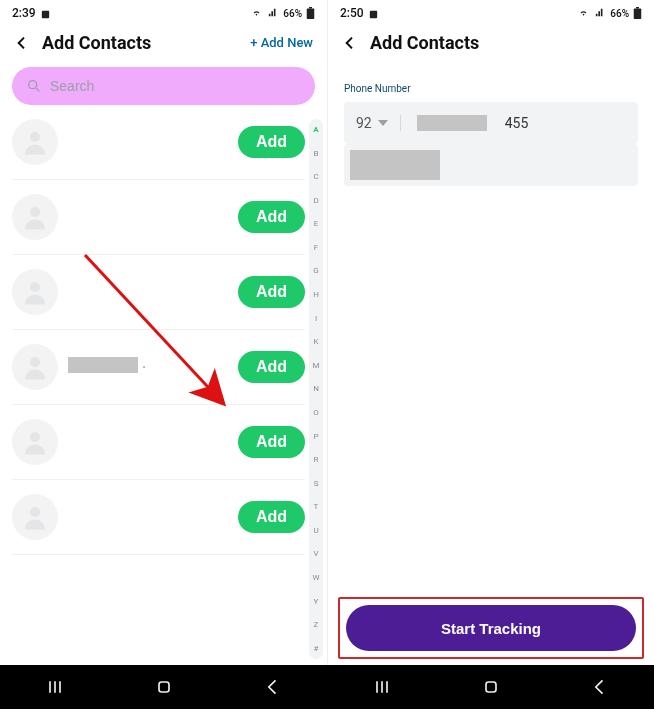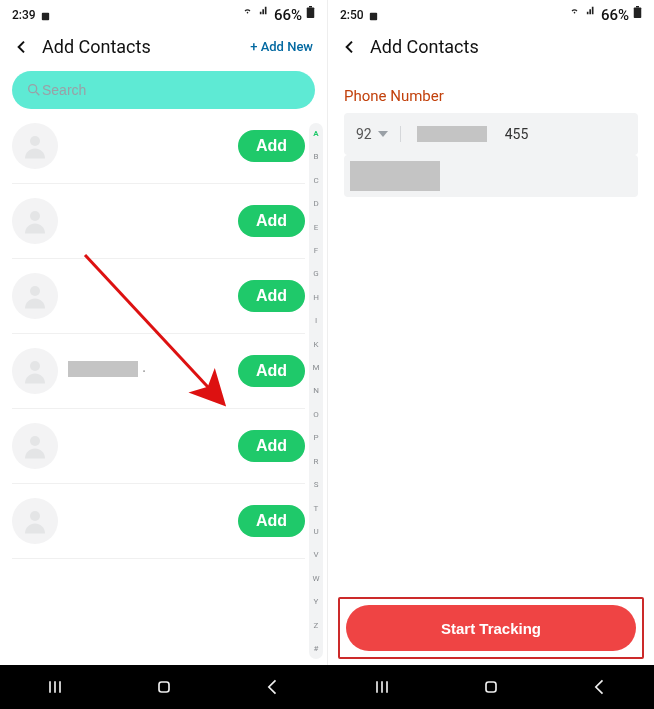--- a/index.html
+++ b/index.html
@@ -31,53 +31,53 @@
   .status-bar {
     display: flex;
     justify-content: space-between;
     align-items: center;
     padding: 6px 12px 2px;
     font-size: 12px;
     font-weight: 500;
     color: #111;
   }
   .status-left { display: flex; align-items: flex-end; gap: 4px; }
-  .status-right { display: flex; gap: 4px; font-size: 15px; }
+  .status-right { display: flex; align-items: center; gap: 4px; font-size: 10px; }
   .status-right svg { vertical-align: middle; }
 
   
   .header {
     display: flex;
     align-items: center;
     padding: 10px 14px 8px;
     gap: 12px;
   }
   .header .title {
     font-size: 18px;
-    font-weight: 400;
+    font-weight: 700;
     color: #111;
     flex: 1;
   }
   .header .add-new {
     color: #0369a1;
     font-size: 13px;
     font-weight: 500;
   }
   .chev-back { flex-shrink: 0; }
 
   
   .search-wrap { padding: 6px 12px 8px; }
   .search {
-    background: #5eead4;
+    background: #f0abfc;
     border-radius: 22px;
     height: 38px;
     display: flex;
     align-items: center;
     padding: 0 14px;
-    gap: 0;
+    gap: 8px;
     color: #9aa0a6;
   }
   .search input {
     border: none; background: transparent; outline: none;
     font-size: 14px; color: #555; flex: 1;
   }
   .search input::placeholder { color: #9aa0a6; }
 
   
   .list-area {
@@ -132,21 +132,21 @@
     justify-content: space-between;
     padding: 6px 0;
     font-size: 8px;
     color: #8a8d91;
   }
   .index-rail span:first-child { color: #1fc96a; font-weight:600; }
 
   
   .form-area { padding: 8px 16px 0; }
   .field-label {
-    font-size: 15px; color: #c2410c; margin-bottom: 8px; margin-top: 14px;
+    font-size: 10px; color: #0c4a6e; margin-bottom: 8px; margin-top: 14px;
   }
   .input-box {
     background: #f2f3f4;
     border-radius: 4px;
     height: 42px;
     display: flex;
     align-items: center;
     padding: 0 12px;
     gap: 16px;
     font-size: 14px;
@@ -169,21 +169,21 @@
   .start-wrap {
     position: absolute;
     left: 10px; right: 10px;
     bottom: 6px;
     padding: 6px;
     border: 2px solid #cc2a2a;
     border-radius: 2px;
   }
   .start-btn {
     width: 100%;
-    background: #ef4444;
+    background: #4c1d95;
     color: #fff;
     border: none;
     border-radius: 26px;
     height: 46px;
     font-size: 15px;
     font-weight: 600;
     cursor: pointer;
   }
 
   

